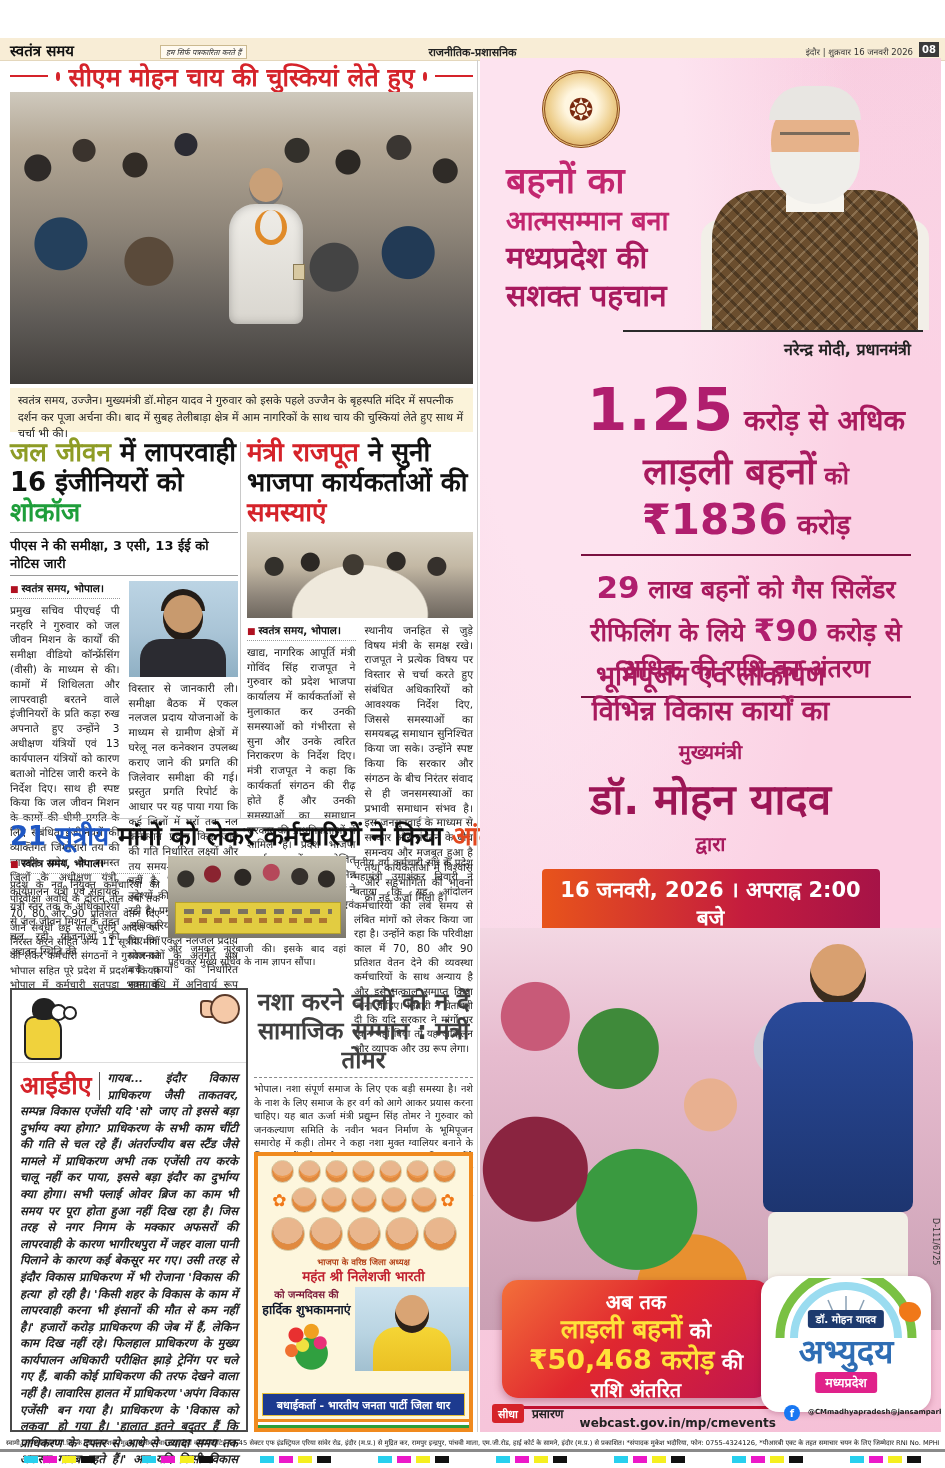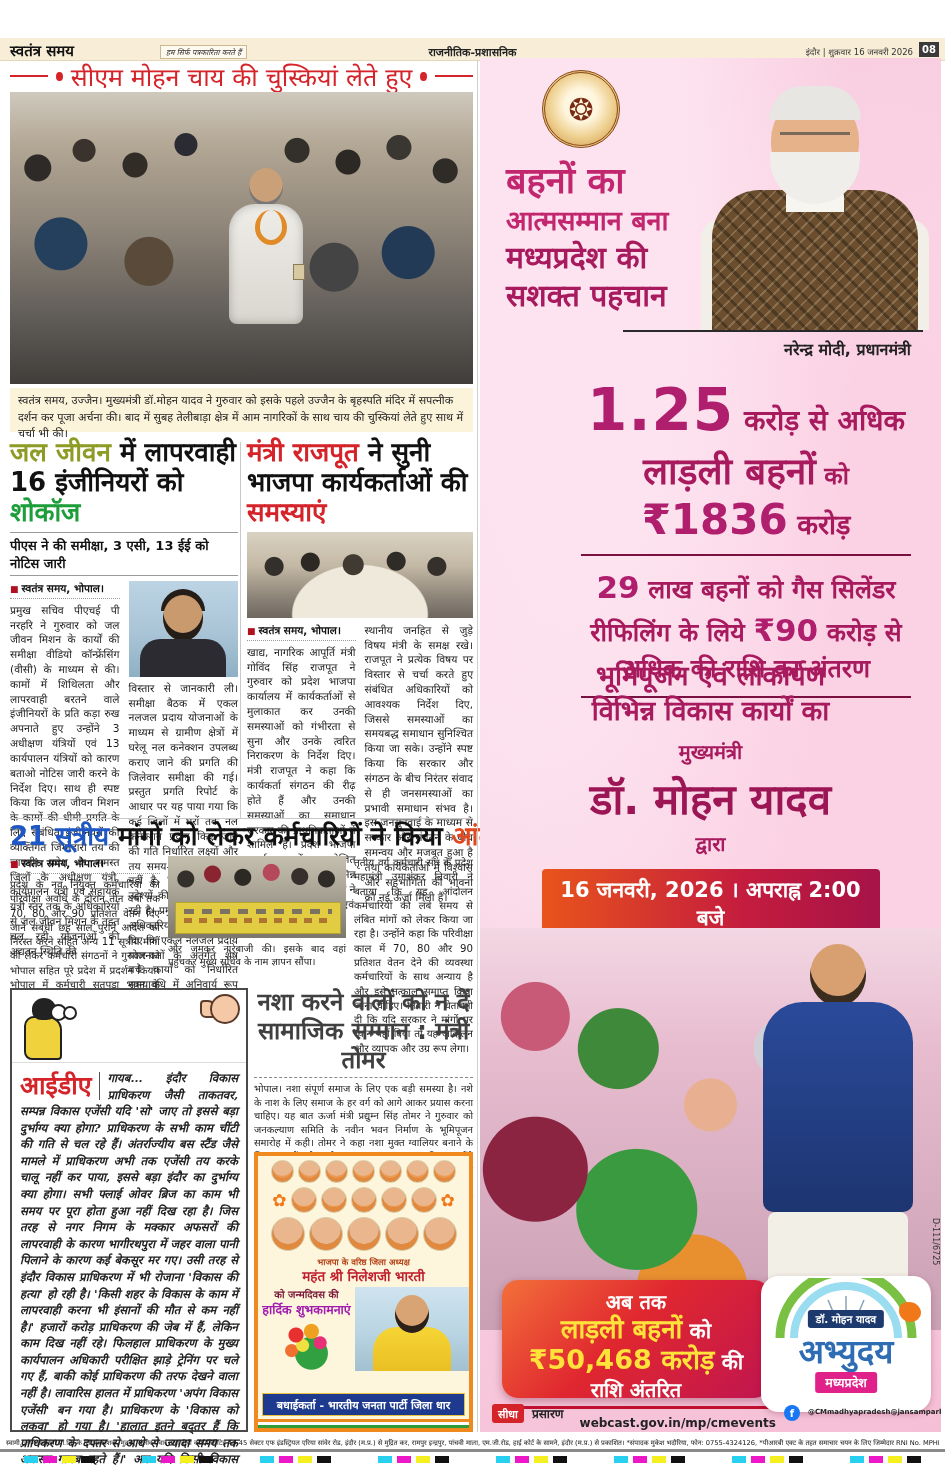--- a/index.html
+++ b/index.html
@@ -11,21 +11,21 @@
   .paper-name{left:10px;top:40px;font-family:"DejaVu Serif",serif;font-weight:bold;font-size:15px;color:#111;}
   .tagline{left:160px;top:45px;font-size:7.5px;font-style:italic;color:#333;border:1px solid #cbb98f;padding:1px 5px;border-radius:0;background:#fffaf0;}
   .section-label{left:0;top:44px;width:945px;text-align:center;font-size:11px;font-weight:bold;color:#222;}
   .edition{right:32px;top:46px;font-size:8.5px;color:#333;position:absolute;}
   .page-chip{right:6px;top:42px;width:20px;height:15px;background:#3a3a3a;color:#fff;font-size:10px;font-weight:bold;
              display:flex;align-items:center;justify-content:center;position:absolute;}
   
   .lead-head{left:10px;top:62px;width:463px;height:28px;display:flex;align-items:center;justify-content:center;gap:8px;}
   .lead-head .dash{height:2px;background:#d5232a;flex:0 0 38px;}
   .lead-head .dot{width:9px;height:9px;border-radius:50%;background:#d5232a;}
-  .lead-head .txt{color:#d5232a;font-size:25px;font-weight:normal;white-space:nowrap;}
+  .lead-head .txt{color:#d5232a;font-size:25px;font-weight:bold;white-space:nowrap;}
   
   .photo-main{left:10px;top:92px;width:463px;height:292px;overflow:hidden;
     background:linear-gradient(180deg,#cfc9bd 0%,#b3a795 18%,#8d8478 48%,#5f5b57 78%,#403d3a 100%);}
   .photo-main .heads{position:absolute;inset:0;background-image:
     radial-gradient(circle at 6% 26%,#2e2a28 0 13px,transparent 14px),
     radial-gradient(circle at 16% 20%,#3a332d 0 11px,transparent 12px),
     radial-gradient(circle at 27% 25%,#322c26 0 12px,transparent 13px),
     radial-gradient(circle at 38% 18%,#2b2b33 0 11px,transparent 12px),
     radial-gradient(circle at 62% 20%,#33302b 0 12px,transparent 13px),
     radial-gradient(circle at 73% 24%,#2c2824 0 12px,transparent 13px),
@@ -128,21 +128,21 @@
   .bjpad .rowheads{display:flex;justify-content:center;gap:4px;margin-top:4px;align-items:center;}
   .lh{border-radius:50%;background:radial-gradient(circle at 50% 35%,#e9b68d 0 55%,#cf9668 56% 100%);
       box-shadow:inset 0 -6px 0 rgba(240,130,30,.55);border:1px solid #d8c9a2;}
   .lh.s1{width:21px;height:21px;}
   .lh.s2{width:24px;height:24px;}
   .lh.s3{width:32px;height:32px;}
   .lotus{color:#f07818;font-size:17px;line-height:1;}
   .bjp-l1{font-size:8.5px;color:#b5451b;text-align:center;margin-top:5px;font-weight:bold;}
   .bjp-l2{font-size:13.5px;color:#c01f2e;text-align:center;font-weight:bold;}
   .bjp-l3{font-size:10px;color:#7a1a3a;text-align:center;font-weight:bold;}
-  .bjp-l4{font-size:12.5px;color:#a21caf;text-align:left;font-weight:bold;}
+  .bjp-l4{font-size:12.5px;color:#0f172a;text-align:left;font-weight:bold;}
   .bjp-mid{display:flex;margin-top:2px;}
   .bjp-midL{width:46%;display:flex;align-items:flex-end;justify-content:center;}
   .bouquet{width:44px;height:52px;position:relative;background:
      radial-gradient(circle at 25% 25%,#e83030 0 7px,transparent 8px),
      radial-gradient(circle at 60% 18%,#f0a020 0 7px,transparent 8px),
      radial-gradient(circle at 80% 40%,#e83078 0 6px,transparent 7px),
      radial-gradient(circle at 40% 45%,#f0e040 0 6px,transparent 7px),
      radial-gradient(circle at 15% 55%,#f07030 0 6px,transparent 7px),
      radial-gradient(circle at 60% 60%,#30a040 0 16px,transparent 17px);}
   .bjp-photo{flex:1;height:84px;position:relative;overflow:hidden;background:linear-gradient(180deg,#cfe4ef 0%,#b9d4e2 55%,#a2c0d0 100%);}

